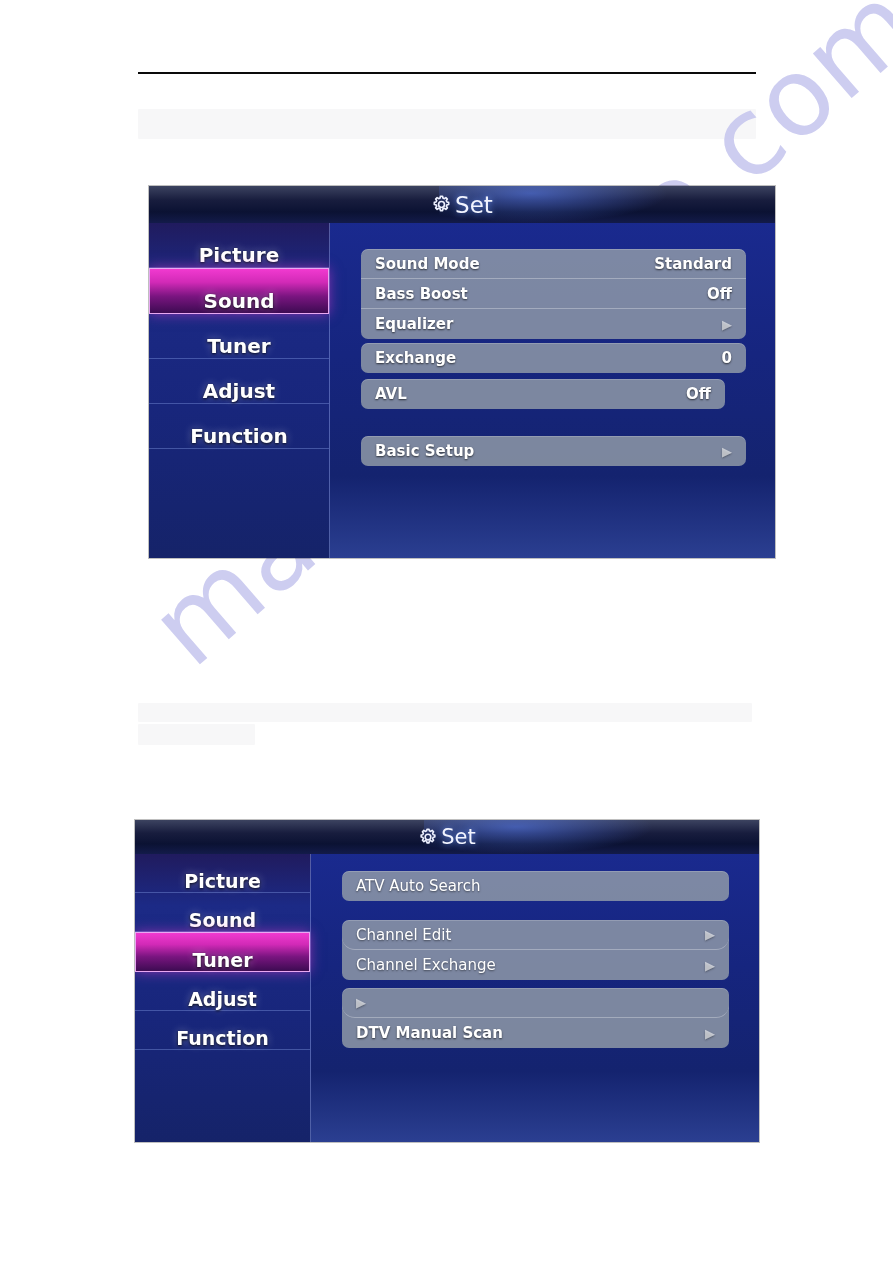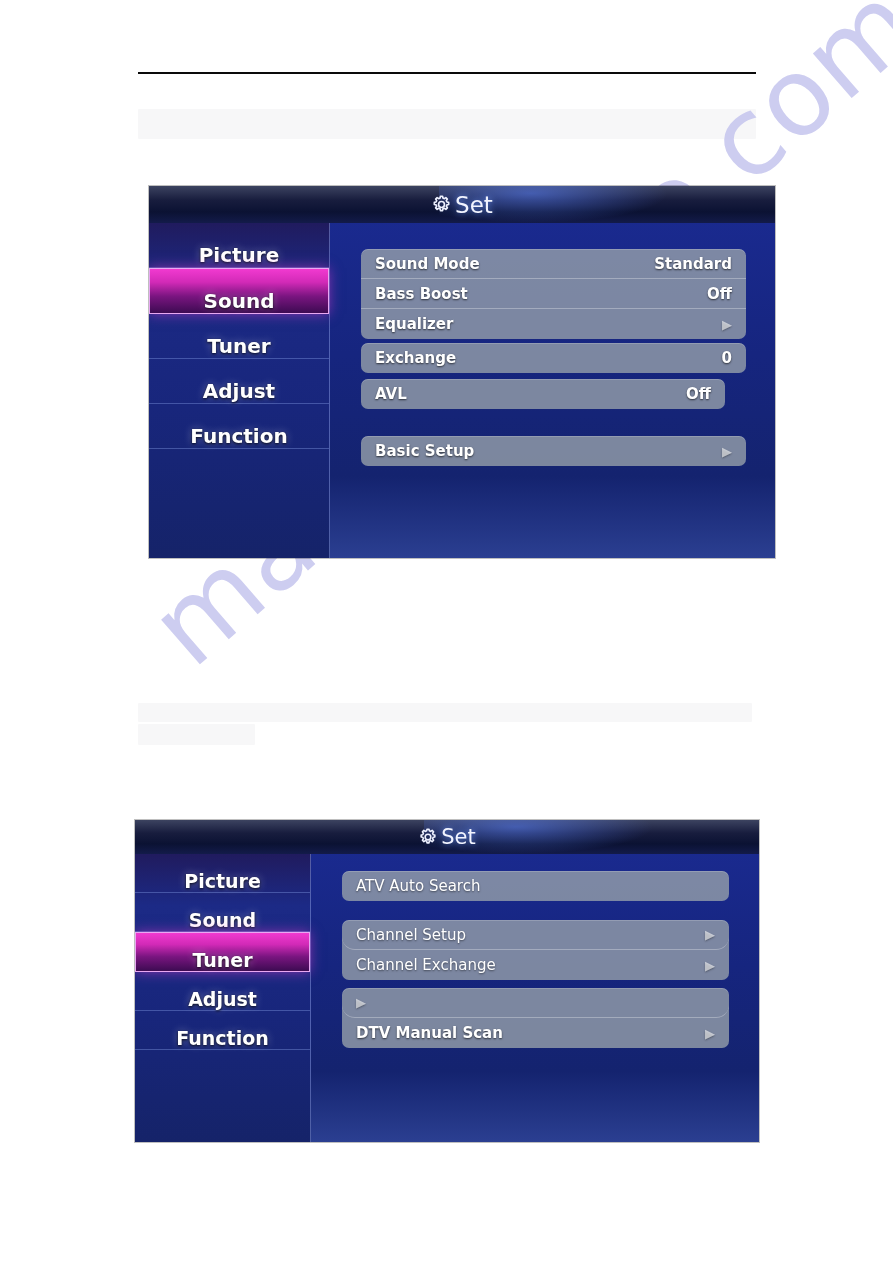--- a/index.html
+++ b/index.html
@@ -297,21 +297,21 @@
   <div class="osd-panel">
 
     <div class="menu-group" style="left:31px; top:17px; width:387px;">
       <div class="menu-row">
         <span class="menu-label thin">ATV Auto Search</span>
       </div>
     </div>
 
     <div class="menu-group" style="left:31px; top:66px; width:387px;">
       <div class="menu-row">
-        <span class="menu-label thin">Channel Setup</span>
+        <span class="menu-label thin">Channel Edit</span>
         <span class="menu-arrow">▶</span>
       </div>
       <div class="menu-row">
         <span class="menu-label thin">Channel Exchange</span>
         <span class="menu-arrow">▶</span>
       </div>
     </div>
 
     <div class="menu-group" style="left:31px; top:134px; width:387px;">
       <div class="menu-row">

